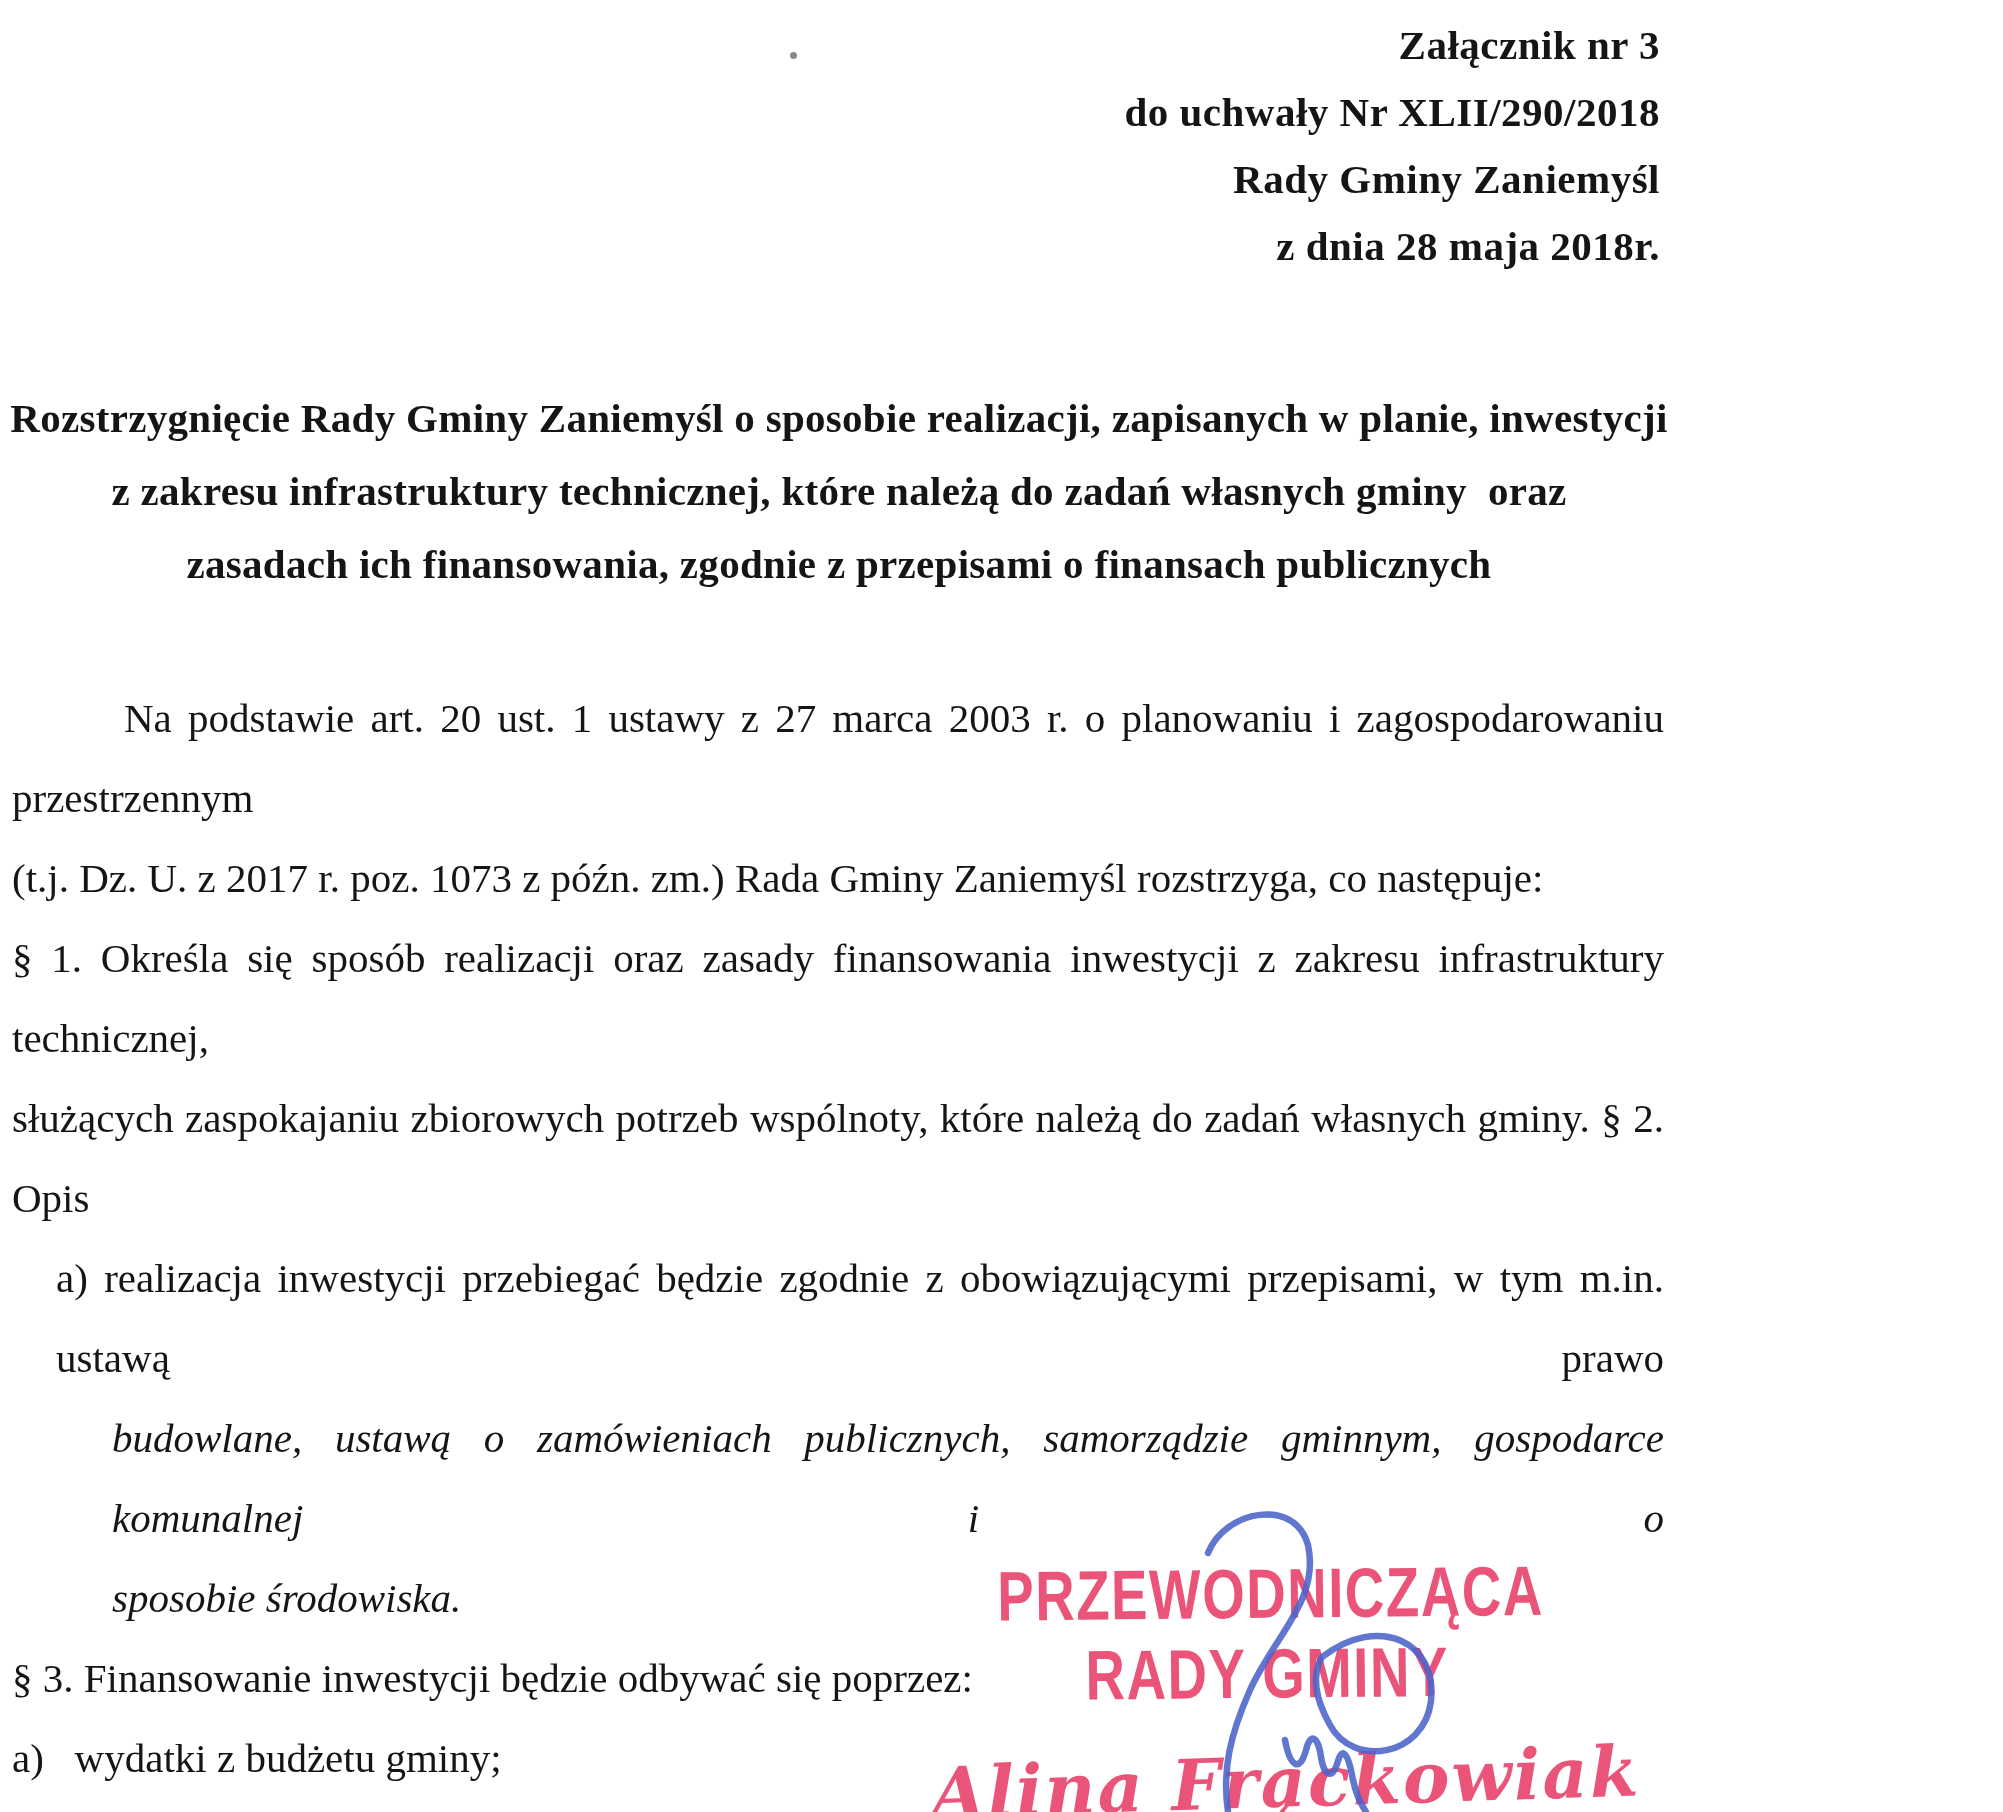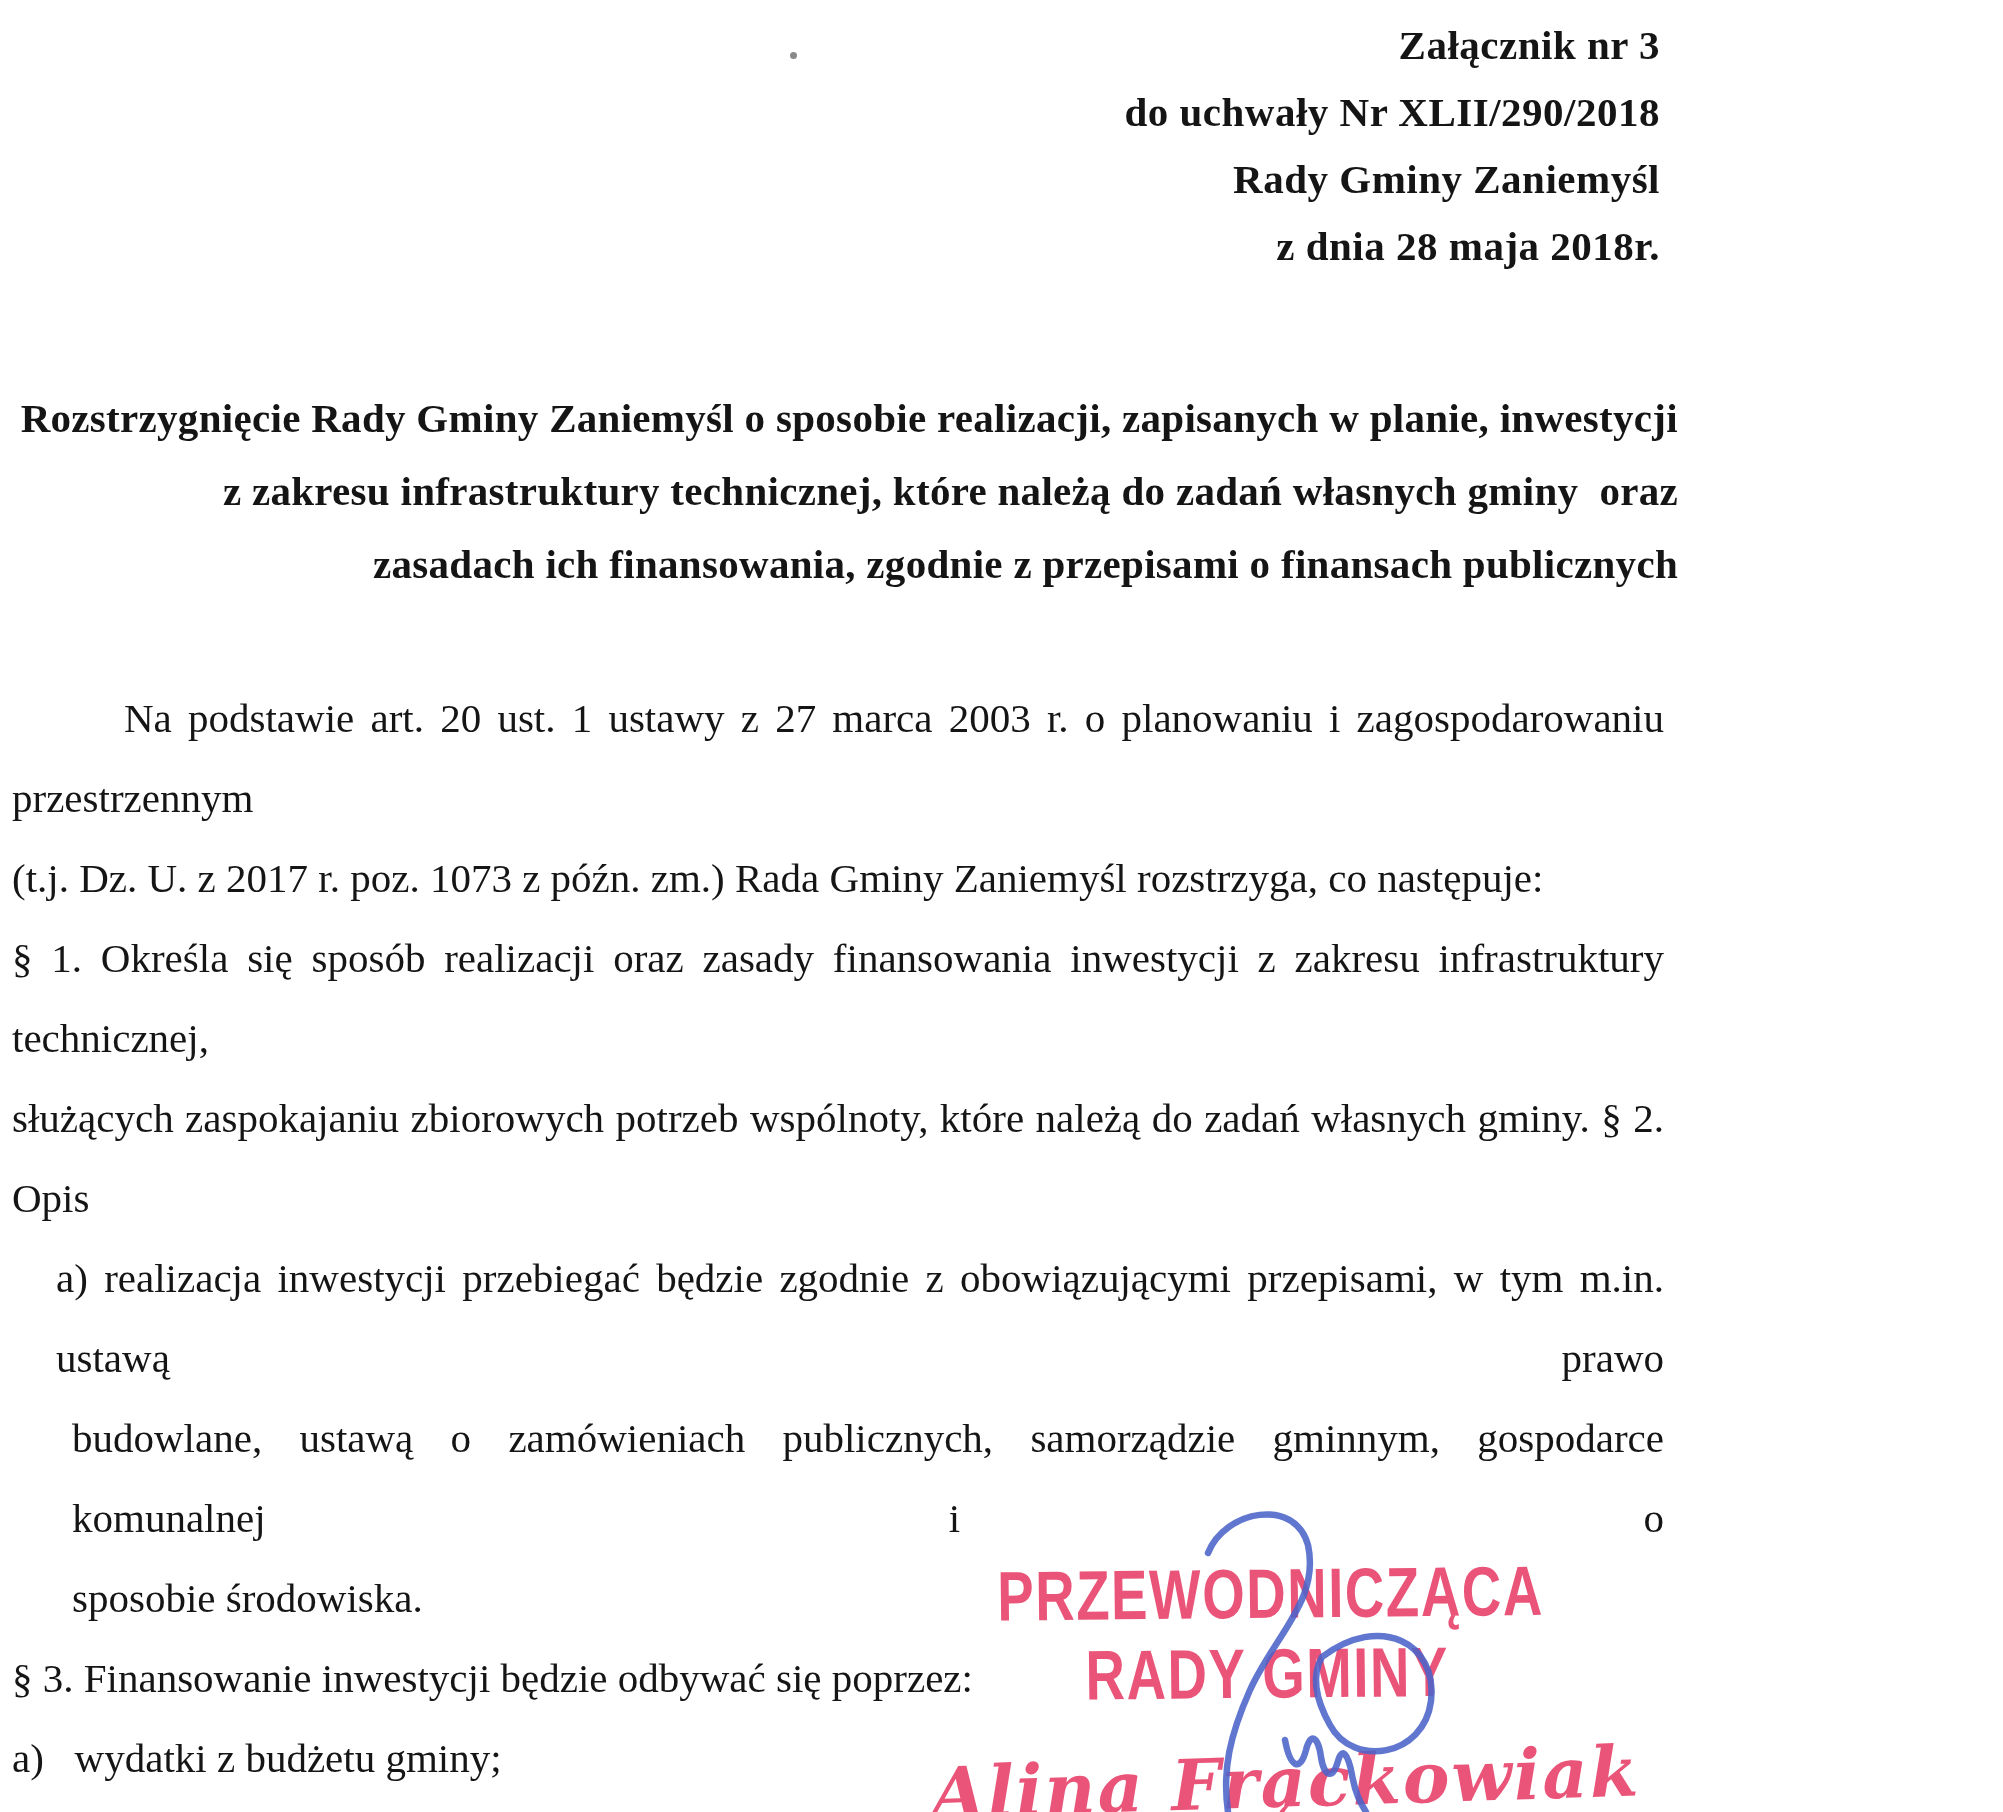--- a/index.html
+++ b/index.html
@@ -24,42 +24,42 @@
     line-height: 67px;
     letter-spacing: 0.5px;
   }
 
   
   .title {
     position: absolute;
     top: 382px;
     left: 0;
     width: 100%;
-    text-align: right;
+    text-align: center;
     font-weight: bold;
     font-size: 41px;
     line-height: 73px;
     letter-spacing: 0.3px;
   }
   .title-line { white-space: pre-wrap; }
 
   
   .body-text {
     position: absolute;
     top: 678px;
     left: 12px;
     right: 14px;
     font-size: 41px;
     line-height: 80px;
   }
   .body-line { white-space: pre-wrap; }
   .j { text-align: justify; text-align-last: justify; white-space: normal; }
   .indent-first { text-indent: 112px; }
   .ml-a    { margin-left: 44px; }
-  .ml-cont { margin-left: 60px; }
+  .ml-cont { margin-left: 100px; font-style: italic; }
   .ml-list { }
 
   
   .stamp {
     position: absolute;
     left: 930px;
     top: 1558px;
     width: 620px;
     text-align: center;
     color: var(--stamp-color, #e8486e);

